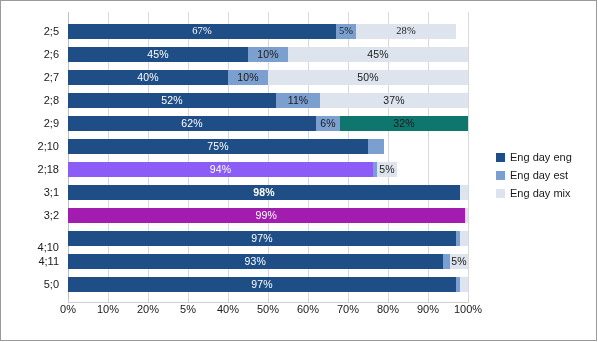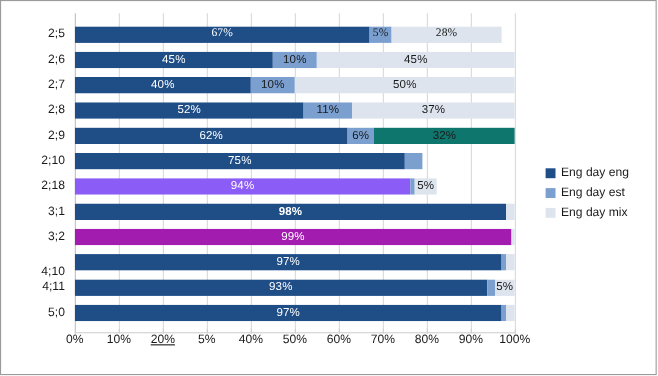--- a/index.html
+++ b/index.html
@@ -288,21 +288,21 @@
         </div>
       </div>
     </div>
 
   <div id="axisline"></div>
   <div id="xaxis">
       <div class="tick" style="left: 0px;">0%</div>
       <div class="tickmark" style="left: 0px;"></div>
       <div class="tick" style="left: 40px;">10%</div>
       <div class="tickmark" style="left: 40px;"></div>
-      <div class="tick" style="left: 80px; text-decoration: underline;">20%</div>
+      <div class="tick" style="left: 80px;">20%</div>
       <div class="tickmark" style="left: 80px;"></div>
       <div class="tick" style="left: 120px;">5%</div>
       <div class="tickmark" style="left: 120px;"></div>
       <div class="tick" style="left: 160px;">40%</div>
       <div class="tickmark" style="left: 160px;"></div>
       <div class="tick" style="left: 200px;">50%</div>
       <div class="tickmark" style="left: 200px;"></div>
       <div class="tick" style="left: 240px;">60%</div>
       <div class="tickmark" style="left: 240px;"></div>
       <div class="tick" style="left: 280px;">70%</div>

